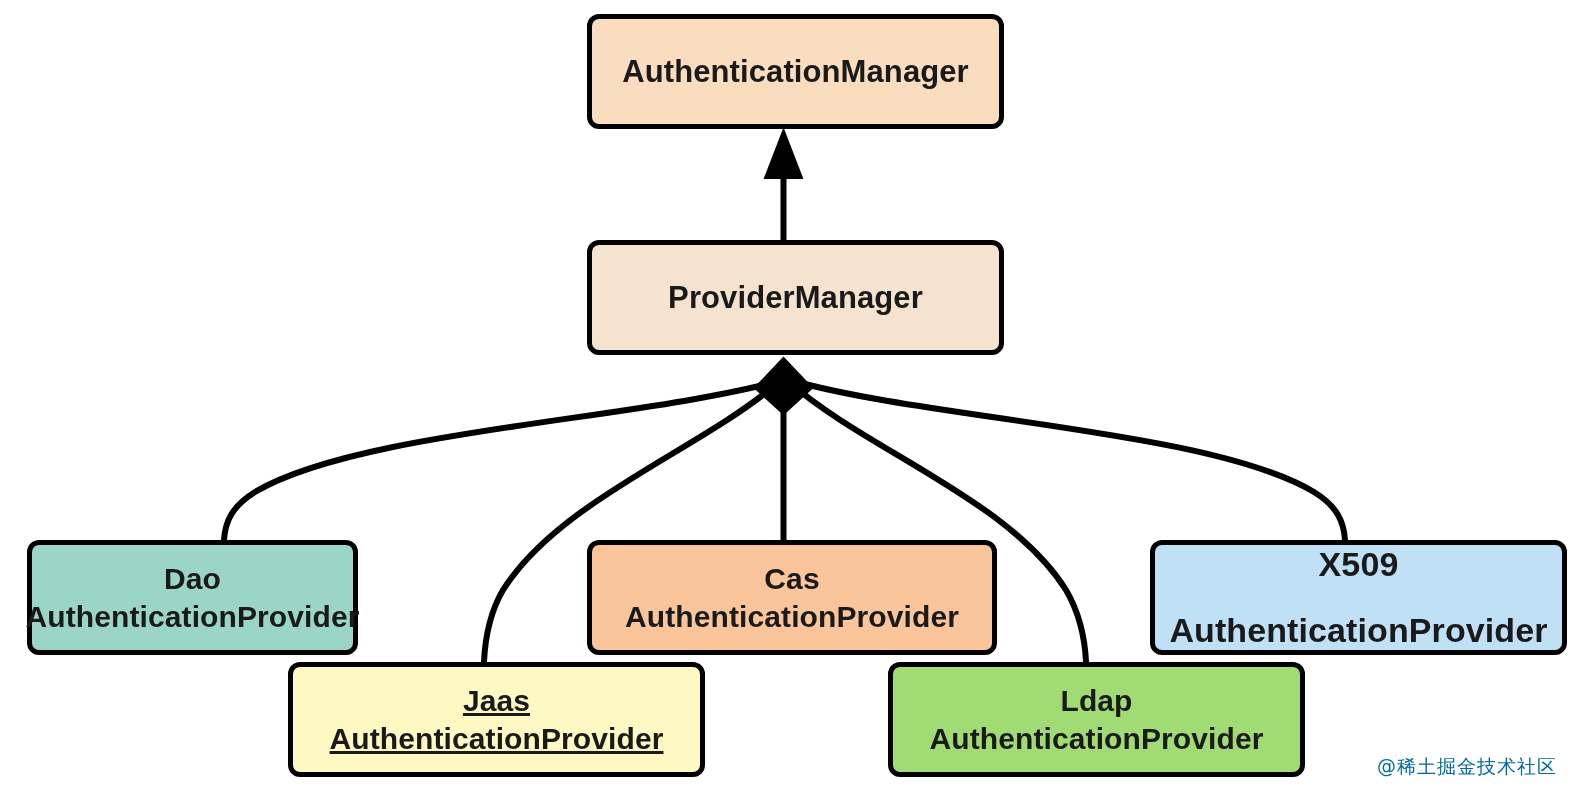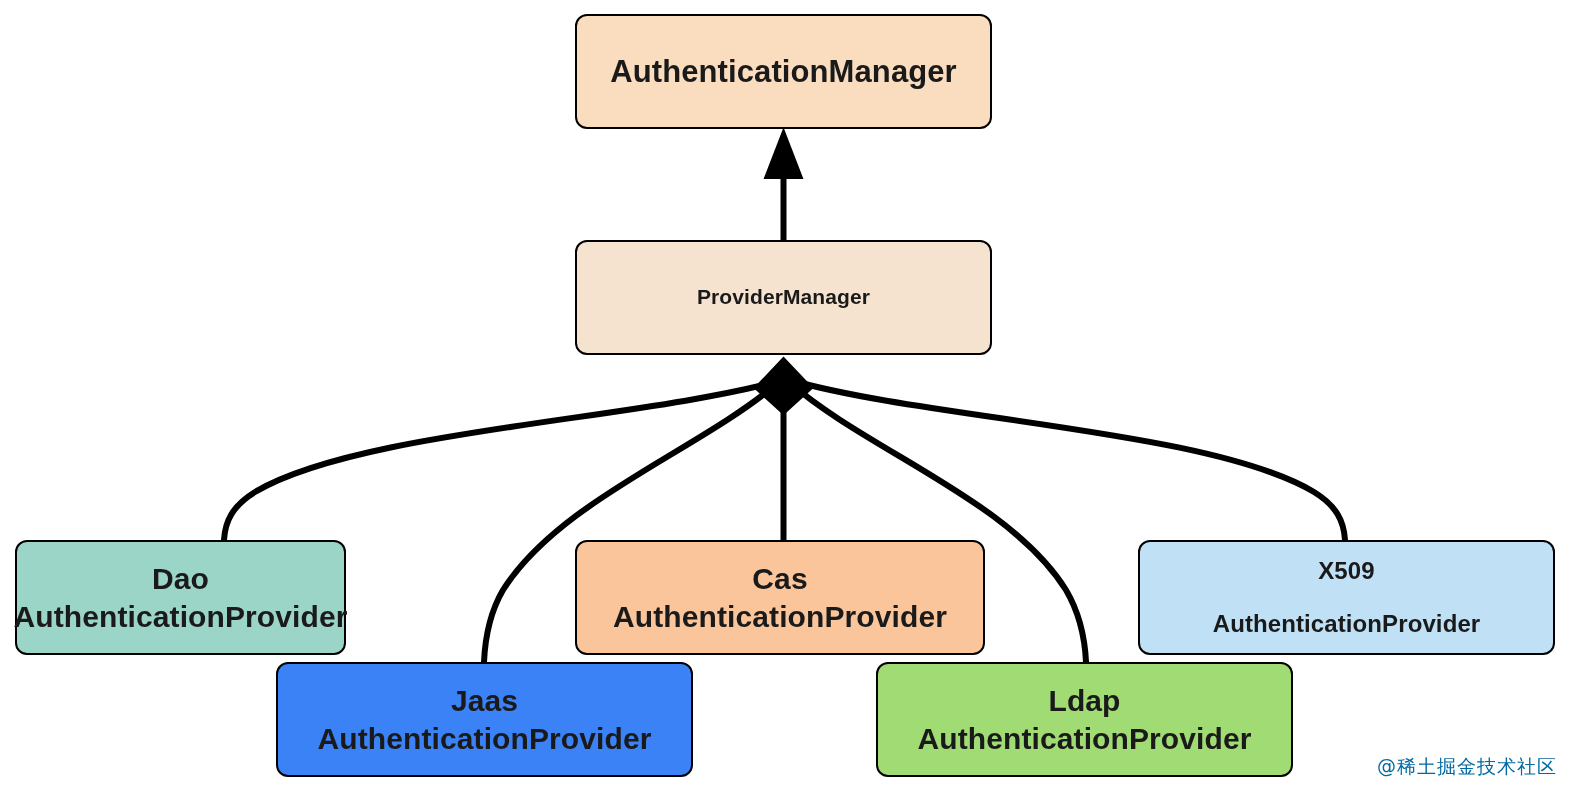--- a/index.html
+++ b/index.html
@@ -20,57 +20,58 @@
   #edges-layer {
     position: absolute;
     left: 0;
     top: 0;
     width: 1571px;
     height: 792px;
   }
   .node {
     position: absolute;
     box-sizing: border-box;
-    border: 2px solid #c2410c;
+    border: 5px solid #c2410c;
     border-radius: 12px;
     display: flex;
     flex-direction: column;
     align-items: center;
     justify-content: center;
     text-align: center;
     color: #1a1a1a;
     font-weight: bold;
     letter-spacing: 0.1px;
     z-index: 3;
+    margin-left: 12px;
   }
   .node .line {
     display: block;
     white-space: nowrap;
     line-height: 1.26;
   }
   
   #node-authentication-manager {
     left: 575px; top: 14px; width: 417px; height: 115px;
     font-size: 31px;
   }
   #node-provider-manager {
     left: 575px; top: 240px; width: 417px; height: 115px;
-    font-size: 21px;
+    font-size: 31px;
   }
   #node-dao {
     left: 15px; top: 540px; width: 331px; height: 115px;
     font-size: 30px;
   }
   #node-cas {
     left: 575px; top: 540px; width: 410px; height: 115px;
     font-size: 30px;
   }
   #node-x509 {
     left: 1138px; top: 540px; width: 417px; height: 115px;
-    font-size: 24px;
+    font-size: 34px;
     gap: 23px;
   }
   #node-jaas {
     left: 276px; top: 662px; width: 417px; height: 115px;
     font-size: 30px;
   }
   #node-ldap {
     left: 876px; top: 662px; width: 417px; height: 115px;
     font-size: 30px;
   }
@@ -133,21 +134,21 @@
   <div class="node" id="node-cas" style="background: rgb(250, 197, 154); border-color: rgb(0, 0, 0); color: rgb(26, 26, 26);">
     <span class="line">Cas</span>
     <span class="line">AuthenticationProvider</span>
   </div>
 
   <div class="node" id="node-x509" style="background: rgb(191, 224, 245); border-color: rgb(0, 0, 0); color: rgb(26, 26, 26);">
     <span class="line">X509</span>
     <span class="line">AuthenticationProvider</span>
   </div>
 
-  <div class="node" id="node-jaas" style="background: #3b82f6; border-color: rgb(0, 0, 0); color: rgb(26, 26, 26);">
+  <div class="node" id="node-jaas" style="background: #fef9c3; border-color: rgb(0, 0, 0); color: rgb(26, 26, 26); text-decoration: underline;">
     <span class="line">Jaas</span>
     <span class="line">AuthenticationProvider</span>
   </div>
 
   <div class="node" id="node-ldap" style="background: rgb(160, 219, 116); border-color: rgb(0, 0, 0); color: rgb(26, 26, 26);">
     <span class="line">Ldap</span>
     <span class="line">AuthenticationProvider</span>
   </div>
 
   <div id="watermark" style="color: #0369a1;">@稀土掘金技术社区</div>

